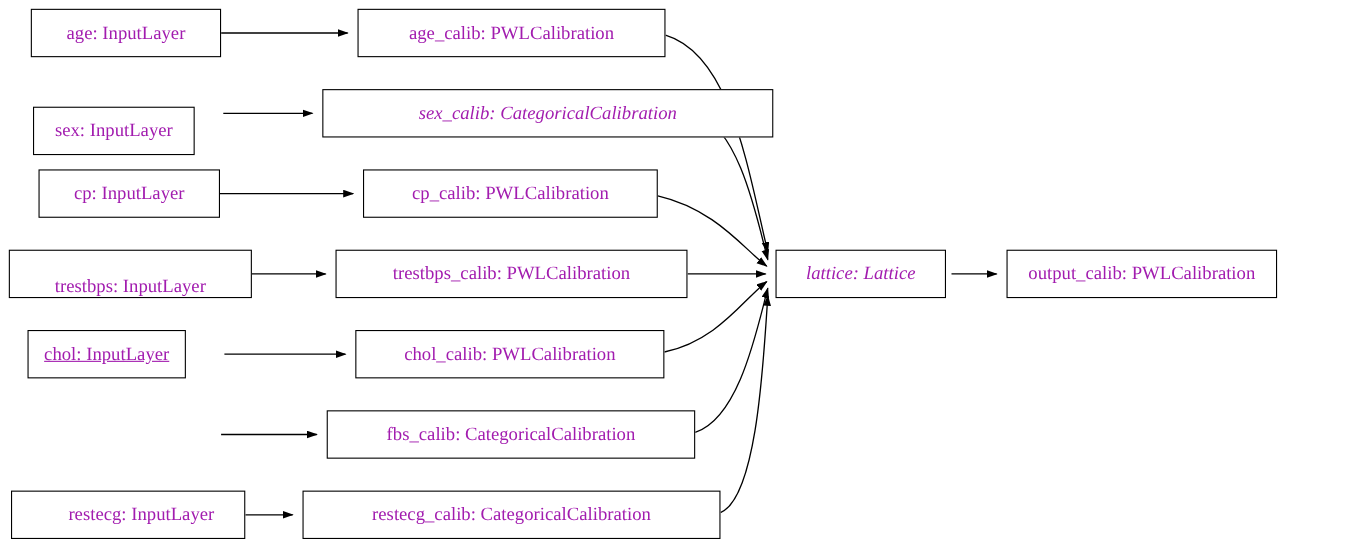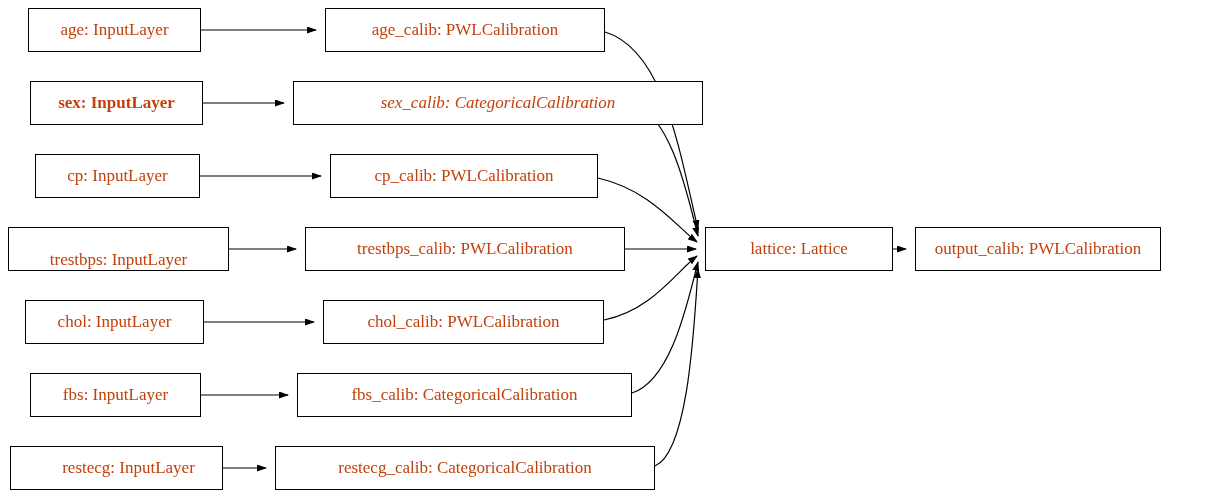--- a/index.html
+++ b/index.html
@@ -26,21 +26,21 @@
   .node {
     position: absolute;
     height: 44px;
     box-sizing: border-box;
     border: 1px solid #000000;
     background: #ffffff;
     display: flex;
     align-items: center;
     justify-content: center;
     font-size: 17px;
-    color: #c2410c;
+    color: #a21caf;
     white-space: nowrap;
   }
   .edge {
     fill: none;
     stroke: #000000;
     stroke-width: 1.2;
   }
 </style>
 </head>
 <body>
@@ -69,34 +69,31 @@
     <path class="edge" d="M604,320 C652,310 676,272 697,256" marker-end="url(#arrow)"></path>
     <path class="edge" d="M632,393 C672,380 688,300 698,262" marker-end="url(#arrow)"></path>
     <path class="edge" d="M655,466 C688,452 694,330 698,269" marker-end="url(#arrow)"></path>
 
     <path class="edge" d="M865,249 L906,249" marker-end="url(#arrow)"></path>
   </svg>
 
   <div class="node" style="left:28px;top:8px;width:173px;">
     <span>age: InputLayer</span>
   </div>
-  <div class="node" style="left:30px;top:81px;width:173px;font-weight:bold;">
+  <div class="node" style="left:30px;top:97px;width:147px;">
     <span>sex: InputLayer</span>
   </div>
   <div class="node" style="left:35px;top:154px;width:165px;">
     <span>cp: InputLayer</span>
   </div>
   <div class="node" style="left:8px;top:227px;width:221px;align-items:flex-end;">
     <span>trestbps: InputLayer</span>
   </div>
-  <div class="node" style="left:25px;top:300px;width:179px;">
+  <div class="node" style="left:25px;top:300px;width:144px;text-decoration:underline;">
     <span>chol: InputLayer</span>
-  </div>
-  <div class="node" style="left:30px;top:373px;width:171px;">
-    <span>fbs: InputLayer</span>
   </div>
   <div class="node" style="left:10px;top:446px;width:213px;padding-left:24px;">
     <span>restecg: InputLayer</span>
   </div>
 
   <div class="node" style="left:325px;top:8px;width:280px;">
     <span>age_calib: PWLCalibration</span>
   </div>
   <div class="node" style="left:293px;top:81px;width:410px;font-style:italic;">
     <span>sex_calib: CategoricalCalibration</span>
@@ -110,21 +107,21 @@
   <div class="node" style="left:323px;top:300px;width:281px;">
     <span>chol_calib: PWLCalibration</span>
   </div>
   <div class="node" style="left:297px;top:373px;width:335px;">
     <span>fbs_calib: CategoricalCalibration</span>
   </div>
   <div class="node" style="left:275px;top:446px;width:380px;">
     <span>restecg_calib: CategoricalCalibration</span>
   </div>
 
-  <div class="node" style="left:705px;top:227px;width:188px;">
+  <div class="node" style="left:705px;top:227px;width:155px;font-style:italic;">
     <span>lattice: Lattice</span>
   </div>
 
   <div class="node" style="left:915px;top:227px;width:246px;">
     <span>output_calib: PWLCalibration</span>
   </div>
 
 </div>
 
 </body></html>

